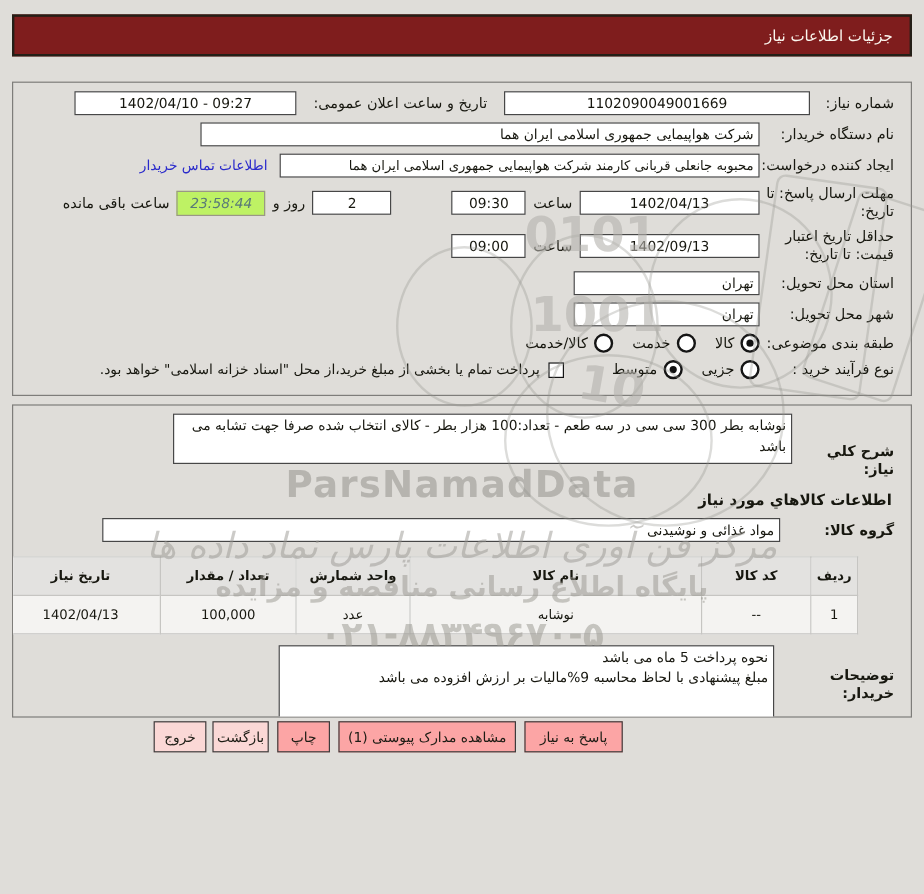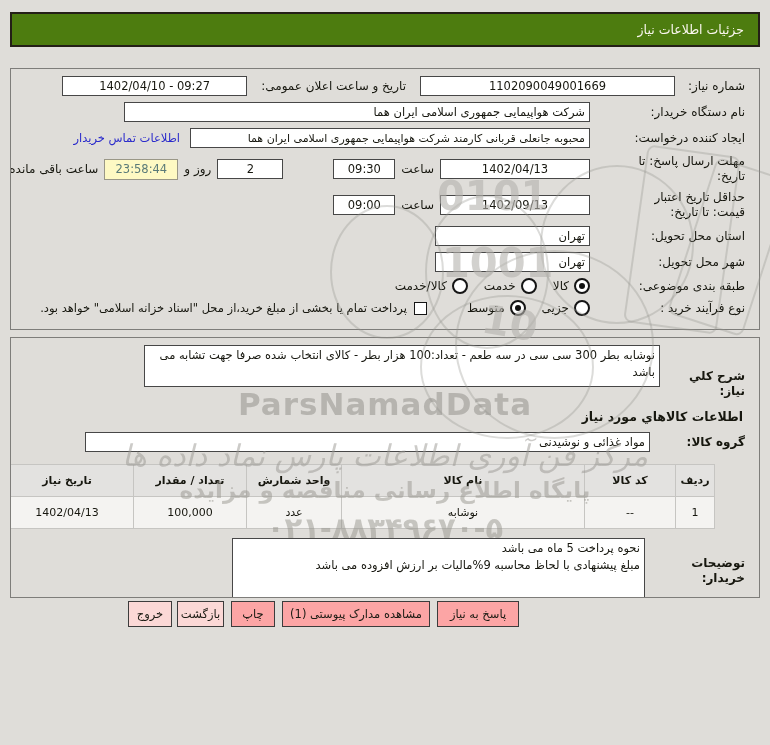--- a/index.html
+++ b/index.html
@@ -6,50 +6,51 @@
   body{
     width:770px;height:745px;position:relative;overflow:hidden;
     background:#DFDDD9;
     font-family:"DejaVu Sans",sans-serif;
     direction:rtl;
     color:#17170F;
   }
   
   .titlebar{
     position:absolute;top:12px;right:10px;left:10px;height:35px;
-    background:#4d7c0f;border:2px solid #241F17;box-sizing:border-box;
+    background:#7f1d1d;border:2px solid #241F17;box-sizing:border-box;
     display:flex;align-items:center;padding:0 14px;
     color:#FBF7EF;font-size:12.5px;
   }
   
   .panel{
     position:absolute;right:10px;left:10px;
     border:1px solid #7E7D7A;box-sizing:border-box;
     padding:7px 14px 4px 10px;overflow:hidden;z-index:1;
   }
   .panel1{top:68px;height:262px;}
   .panel2{top:337px;height:261px;}
   
   .frow{display:flex;align-items:center;margin-bottom:6px;}
   .lbl{font-size:12px;flex-shrink:0;line-height:1.25;}
-  .w70{width:70px;} .w112{width:112px;padding-left:43px;} .w95{width:95px;} .w85{width:85px;}
+  .w70{width:70px;} .w112{width:112px;} .w95{width:95px;} .w85{width:85px;}
   .b{font-weight:bold;}
   .inp{
     background:#FFFFFF;border:1px solid #474747;box-sizing:border-box;
     height:20px;font-size:11.5px;display:flex;align-items:center;
     overflow:hidden;white-space:nowrap;flex-shrink:0;
   }
   .center{justify-content:center;}
   .rt{justify-content:flex-start;padding:0 4px;}
   .slbl{font-size:12px;margin:4px 6px;flex-shrink:0;}
   .link{color:#2A2ACB;font-size:11.5px;margin-right:10px;cursor:pointer;white-space:nowrap;}
   .timer{
-    background:#fef9c3;border:1px solid #9A9787;color:#5A7A78;
+    background:#bef264;border:1px solid #9A9787;color:#5A7A78;
     width:72px;height:19px;font-size:11.5px;display:flex;align-items:center;justify-content:center;
     flex-shrink:0;
+    font-style:italic;
   }
   .spacer50{width:50px;flex-shrink:0;}
   
   .rgroup{display:flex;align-items:center;}
   .ropt{display:flex;align-items:center;margin-left:16px;}
   .radio{
     width:12px;height:12px;border:2px solid #151515;border-radius:50%;
     background:#fff;display:inline-flex;align-items:center;justify-content:center;
     margin-left:5px;flex-shrink:0;
   }

